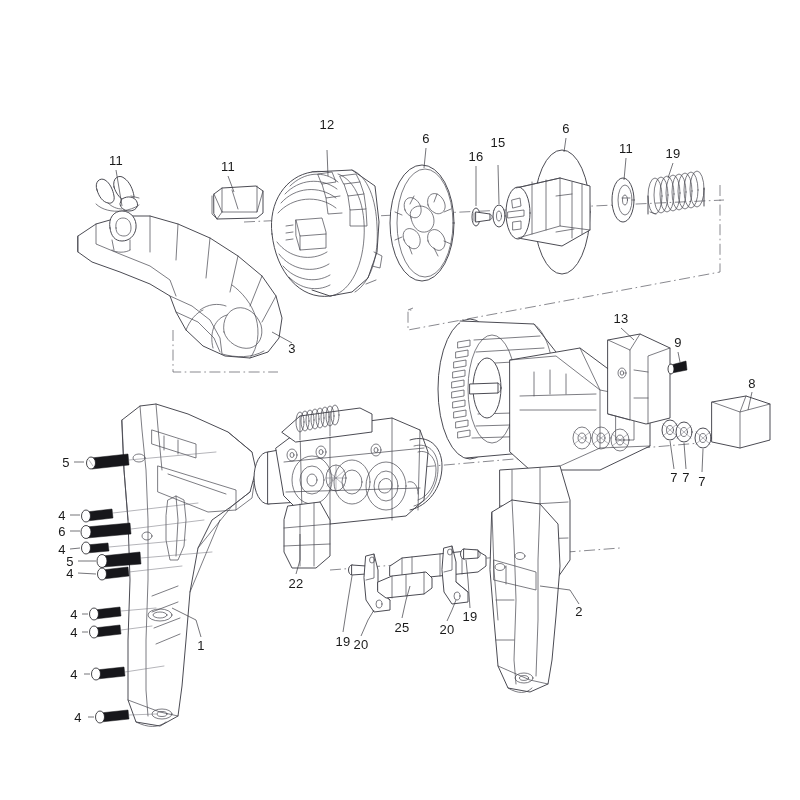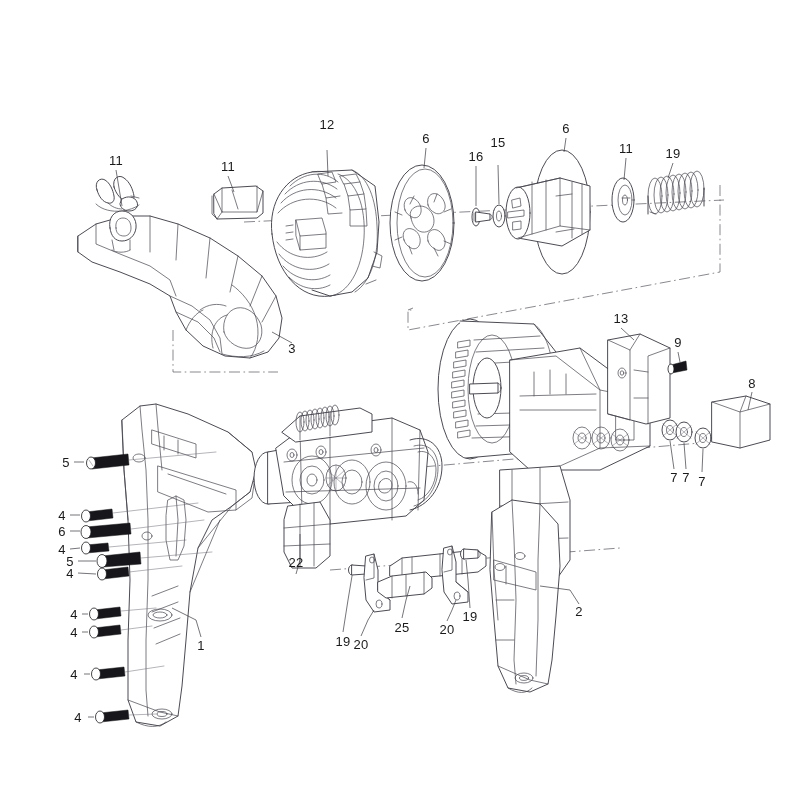--- a/index.html
+++ b/index.html
@@ -514,20 +514,20 @@
 <div class="lbl" style="left:62px;top:531px">6</div>
 <div class="lbl" style="left:62px;top:549px">4</div>
 <div class="lbl" style="left:70px;top:561px">5</div>
 <div class="lbl" style="left:70px;top:573px">4</div>
 <div class="lbl" style="left:74px;top:614px">4</div>
 <div class="lbl" style="left:74px;top:632px">4</div>
 <div class="lbl" style="left:74px;top:674px">4</div>
 <div class="lbl" style="left:78px;top:717px">4</div>
 <div class="lbl" style="left:201px;top:645px">1</div>
 <div class="lbl" style="left:579px;top:611px">2</div>
-<div class="lbl" style="left:296px;top:562px">22</div>
+<div class="lbl" style="left:296px;top:583px">22</div>
 <div class="lbl" style="left:343px;top:641px">19</div>
 <div class="lbl" style="left:361px;top:644px">20</div>
 <div class="lbl" style="left:402px;top:627px">25</div>
 <div class="lbl" style="left:447px;top:629px">20</div>
 <div class="lbl" style="left:470px;top:616px">19</div>
 
 </div>
 
 </body></html>

